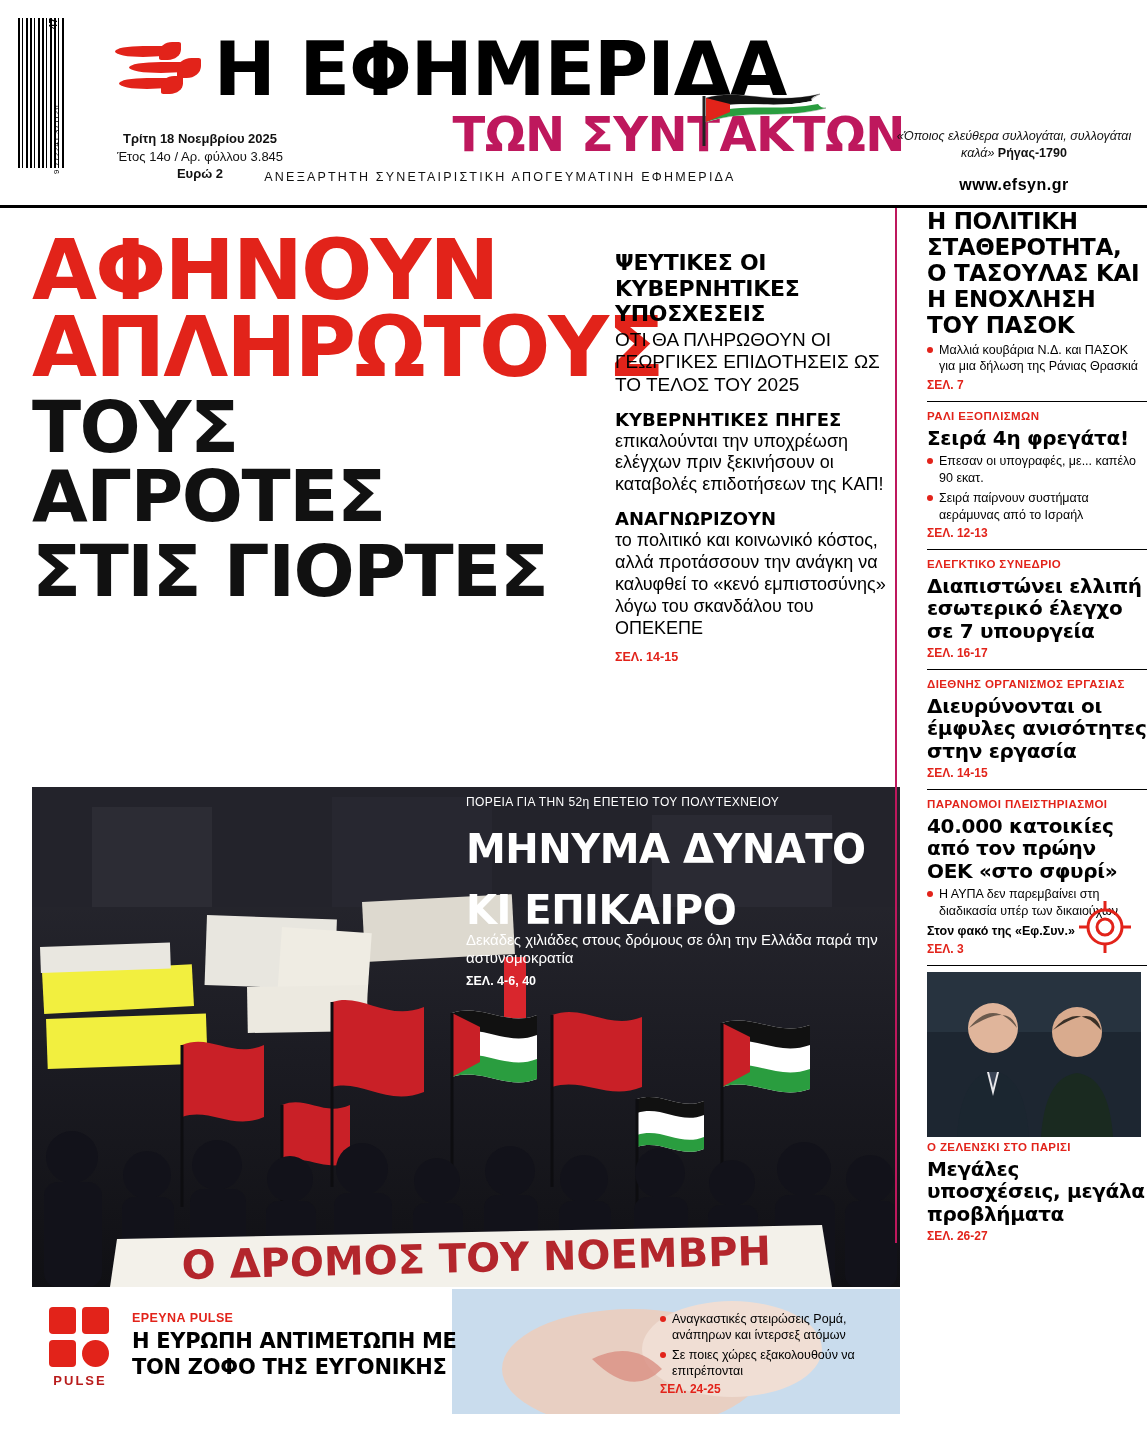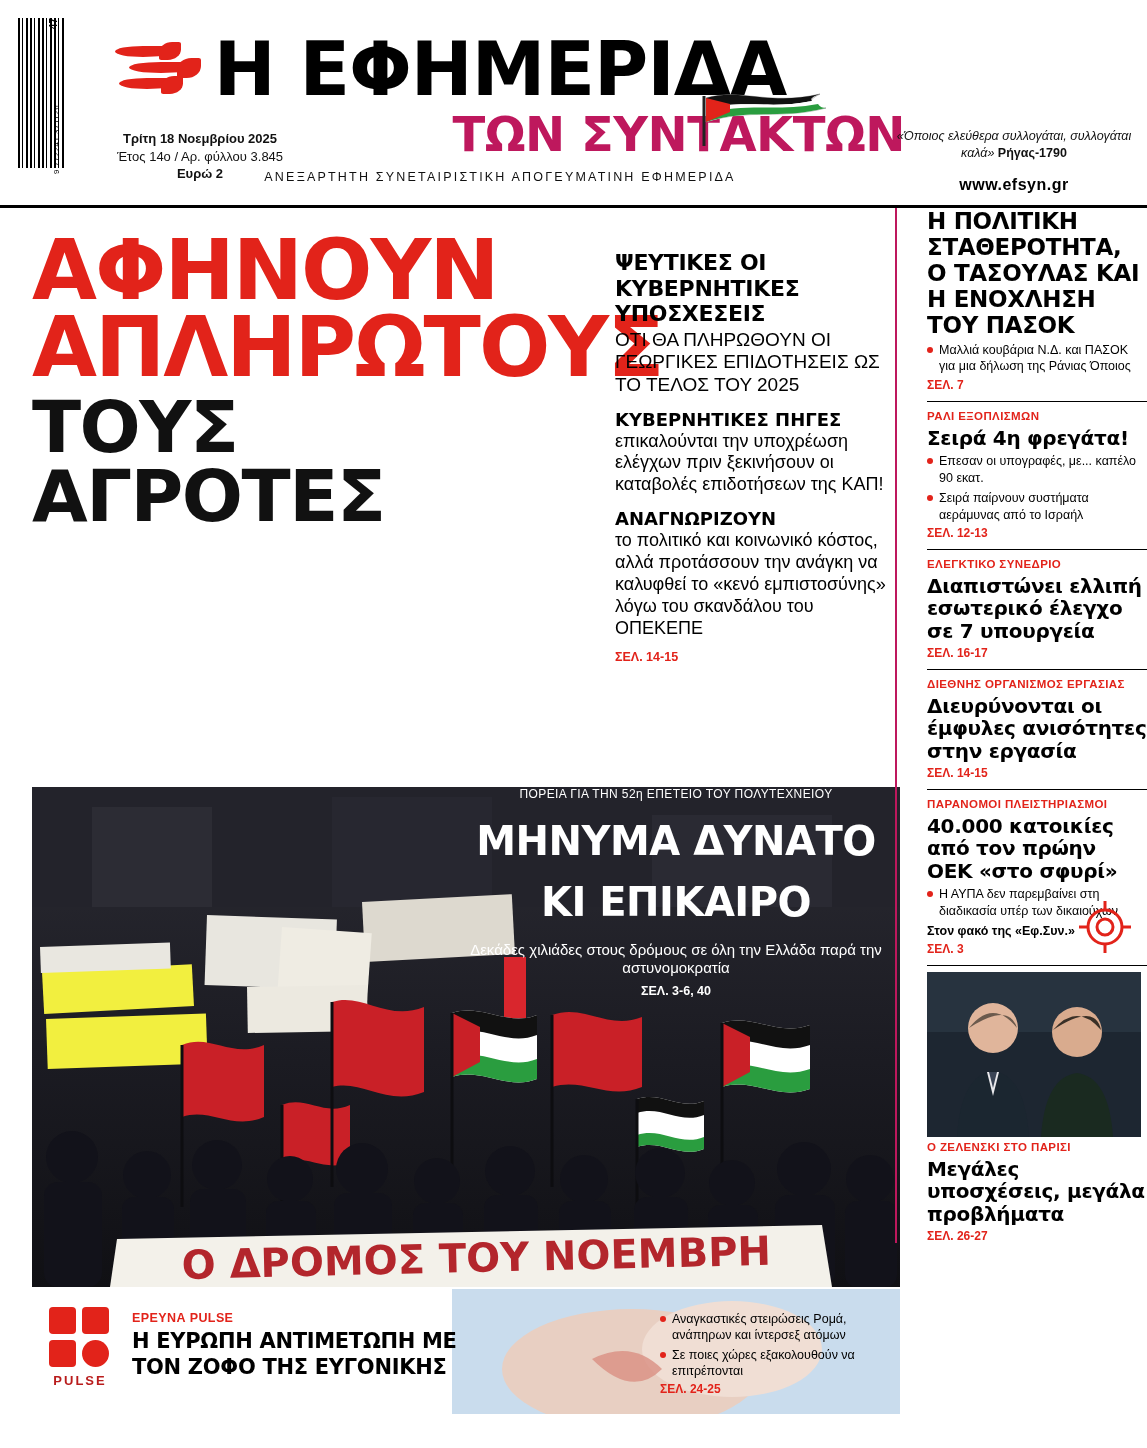--- a/index.html
+++ b/index.html
@@ -127,28 +127,28 @@
   .mc-body{font-size:18px;line-height:1.22;}
   .mc-sel{color:#e2231a;font-weight:bold;font-size:12.5px;margin-top:10px;}
 
   
   .photo{
     position:absolute;left:32px;top:787px;width:868px;height:500px;
     background:#1a1a1f;overflow:hidden;
   }
   .crowd{position:absolute;inset:0;}
   .ph-overlay{
-    position:absolute;right:14px;top:0;width:420px;text-align:center;color:#fff;
+    position:absolute;right:14px;top:8px;width:420px;text-align:left;color:#fff;
   }
   .ph-kicker{font-size:12px;letter-spacing:0.4px;}
   .ph-title{
     font-family:"DejaVu Sans", sans-serif;font-weight:bold;font-size:40px;
     line-height:1.02;margin-top:20px;letter-spacing:-0.5px;
   }
-  .ph-sub{font-size:15px;line-height:1.25;margin-top:18px;}
+  .ph-sub{font-size:15px;line-height:1.25;margin-top:0;}
   .ph-sel{color:#fff;font-weight:bold;font-size:12.5px;margin-top:6px;}
 
   
   .pulse{
     position:absolute;left:32px;top:1289px;width:868px;height:125px;
     overflow:hidden;background:#dfe9f2;
   }
   .pulse-logo{position:absolute;left:8px;top:18px;width:80px;text-align:center;}
   .pl-grid{width:62px;height:62px;margin:0 auto;position:relative;}
   .pl-cell{position:absolute;width:27px;height:27px;background:#e2231a;border-radius:4px;}
@@ -218,20 +218,21 @@
       <span>«Όποιος ελεύθερα συλλογάται, συλλογάται καλά»</span>
       <b>Ρήγας-1790</b>
     </div>
     <div class="site">www.efsyn.gr</div>
   </div>
 
   <div class="mainhead">
     <div class="mh-red">ΑΦΗΝΟΥΝ</div>
     <div class="mh-red">ΑΠΛΗΡΩΤΟΥΣ</div>
     <div class="mh-black">ΤΟΥΣ ΑΓΡΟΤΕΣ</div>
+    <div class="mh-black">ΣΤΙΣ ΓΙΟΡΤΕΣ</div>
   </div>
 
   <div class="midcol">
     <div class="mc-h">ΨΕΥΤΙΚΕΣ ΟΙ ΚΥΒΕΡΝΗΤΙΚΕΣ ΥΠΟΣΧΕΣΕΙΣ</div>
     <div class="mc-p">ΟΤΙ ΘΑ ΠΛΗΡΩΘΟΥΝ ΟΙ ΓΕΩΡΓΙΚΕΣ ΕΠΙΔΟΤΗΣΕΙΣ ΩΣ ΤΟ ΤΕΛΟΣ ΤΟΥ 2025</div>
     <div class="mc-sub">ΚΥΒΕΡΝΗΤΙΚΕΣ ΠΗΓΕΣ</div>
     <div class="mc-body">επικαλούνται την υποχρέωση ελέγχων πριν ξεκινήσουν οι καταβολές επιδοτήσεων της ΚΑΠ!</div>
     <div class="mc-sub">ΑΝΑΓΝΩΡΙΖΟΥΝ</div>
     <div class="mc-body">το πολιτικό και κοινωνικό κόστος, αλλά προτάσσουν την ανάγκη να καλυφθεί το «κενό εμπιστοσύνης» λόγω του σκανδάλου του ΟΠΕΚΕΠΕ</div>
     <div class="mc-sel">ΣΕΛ. 14-15</div>
@@ -326,21 +327,21 @@
         <path d="M85 452 L790 438 L800 500 L78 500 Z" fill="#f3f1ea"></path>
         <text x="150" y="492" font-family="DejaVu Sans, sans-serif" font-weight="bold" font-size="40" fill="#b3262c" transform="rotate(-1.4 150 492)">Ο ΔΡΟΜΟΣ ΤΟΥ ΝΟΕΜΒΡΗ</text>
       </g>
     </svg>
 
     <div class="ph-overlay">
       <div class="ph-kicker">ΠΟΡΕΙΑ ΓΙΑ ΤΗΝ 52η ΕΠΕΤΕΙΟ ΤΟΥ ΠΟΛΥΤΕΧΝΕΙΟΥ</div>
       <div class="ph-title">ΜΗΝΥΜΑ ΔΥΝΑΤΟ</div>
       <div class="ph-title">ΚΙ ΕΠΙΚΑΙΡΟ</div>
       <div class="ph-sub">Δεκάδες χιλιάδες στους δρόμους σε όλη την Ελλάδα παρά την αστυνομοκρατία</div>
-      <div class="ph-sel">ΣΕΛ. 3-6, 40</div>
+      <div class="ph-sel">ΣΕΛ. 4-6, 40</div>
     </div>
   </div>
 
   <div class="pulse">
     <svg viewBox="0 0 868 125" preserveAspectRatio="none" style="position:absolute;inset:0;width:100%;height:100%;">
       <rect width="868" height="125" fill="#ffffff"></rect>
       <rect x="420" y="0" width="448" height="125" fill="#c9dced"></rect>
       <ellipse cx="600" cy="80" rx="130" ry="60" fill="#e8cfc2"></ellipse>
       <ellipse cx="700" cy="60" rx="90" ry="48" fill="#f0ded4"></ellipse>
       <path d="M560 70 q40 -20 70 10 q-30 30 -70 -10" fill="#d98f82" opacity="0.8"></path>
@@ -362,21 +363,21 @@
       <div class="pr-b">Αναγκαστικές στειρώσεις Ρομά, ανάπηρων και ίντερσεξ ατόμων</div>
       <div class="pr-b">Σε ποιες χώρες εξακολουθούν να επιτρέπονται</div>
       <div class="sel">ΣΕΛ. 24-25</div>
     </div>
   </div>
 
   <div class="rightcol">
 
     <div class="rc-block">
       <div class="rc-lead">Η ΠΟΛΙΤΙΚΗ ΣΤΑΘΕΡΟΤΗΤΑ, Ο ΤΑΣΟΥΛΑΣ ΚΑΙ Η ΕΝΟΧΛΗΣΗ ΤΟΥ ΠΑΣΟΚ</div>
-      <div class="bullet">Μαλλιά κουβάρια Ν.Δ. και ΠΑΣΟΚ για μια δήλωση της Ράνιας Όποιος</div>
+      <div class="bullet">Μαλλιά κουβάρια Ν.Δ. και ΠΑΣΟΚ για μια δήλωση της Ράνιας Θρασκιά</div>
       <div class="sel">ΣΕΛ. 7</div>
     </div>
 
     <div class="rc-block">
       <div class="kicker">ΡΑΛΙ ΕΞΟΠΛΙΣΜΩΝ</div>
       <div class="rc-head">Σειρά 4η φρεγάτα!</div>
       <div class="bullet">Επεσαν οι υπογραφές, με... καπέλο 90 εκατ.</div>
       <div class="bullet">Σειρά παίρνουν συστήματα αεράμυνας από το Ισραήλ</div>
       <div class="sel">ΣΕΛ. 12-13</div>
     </div>

